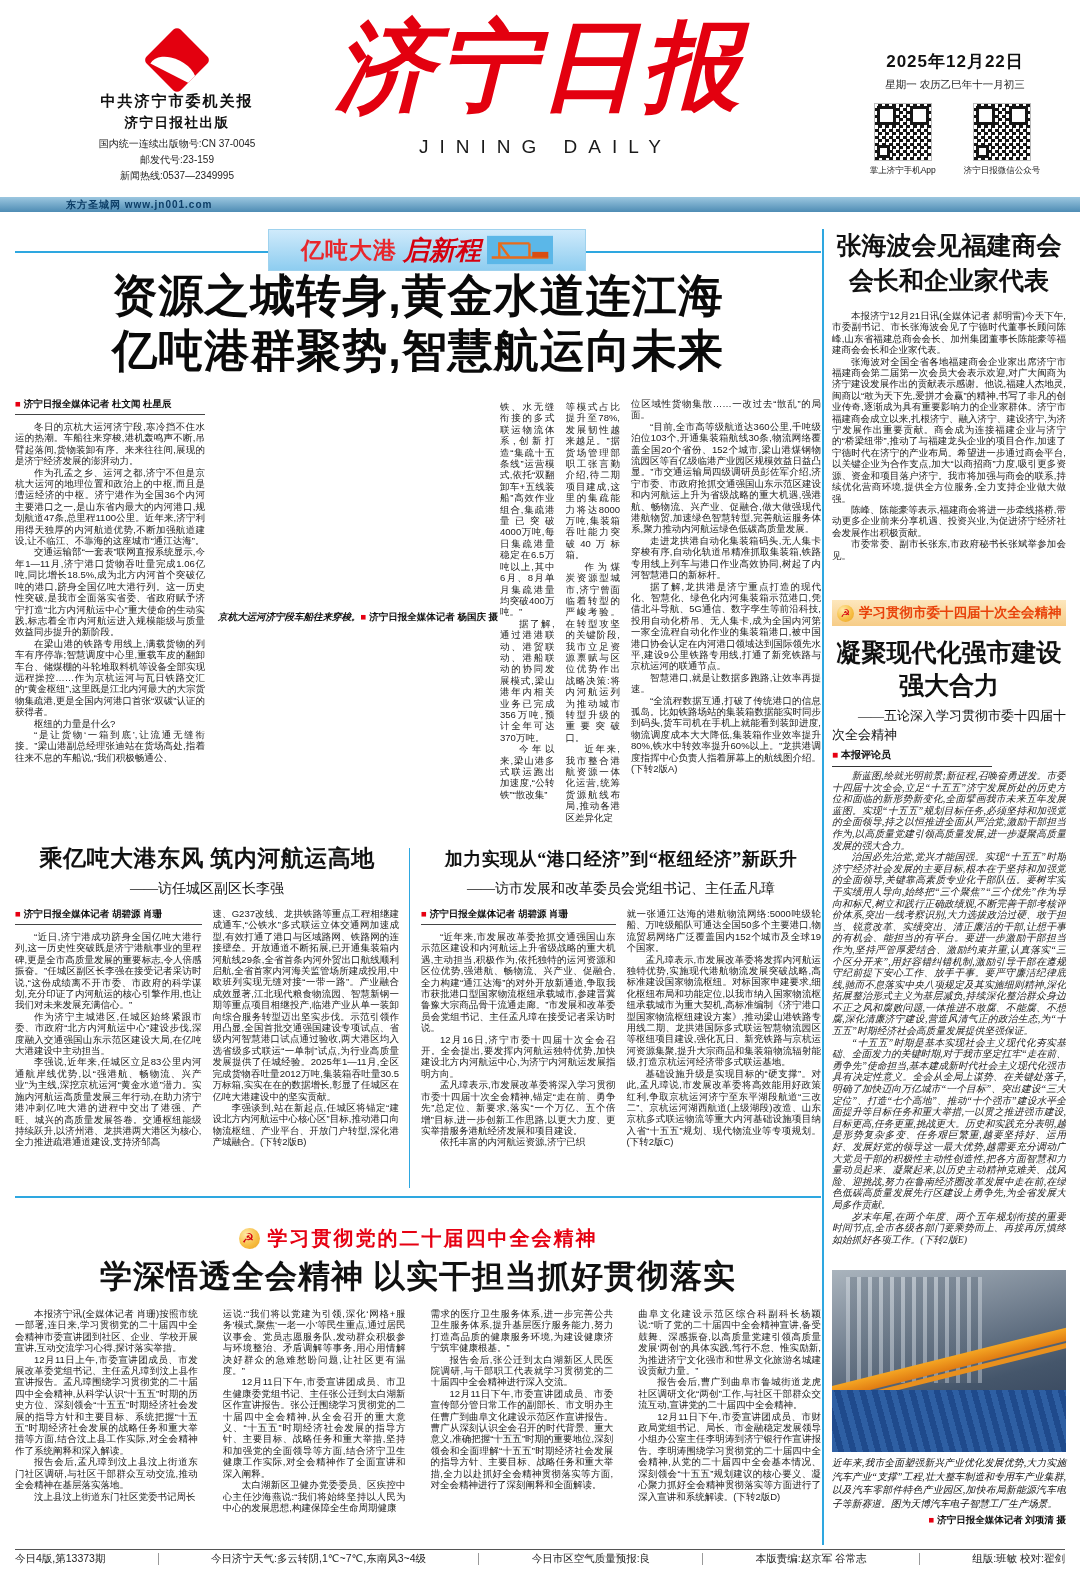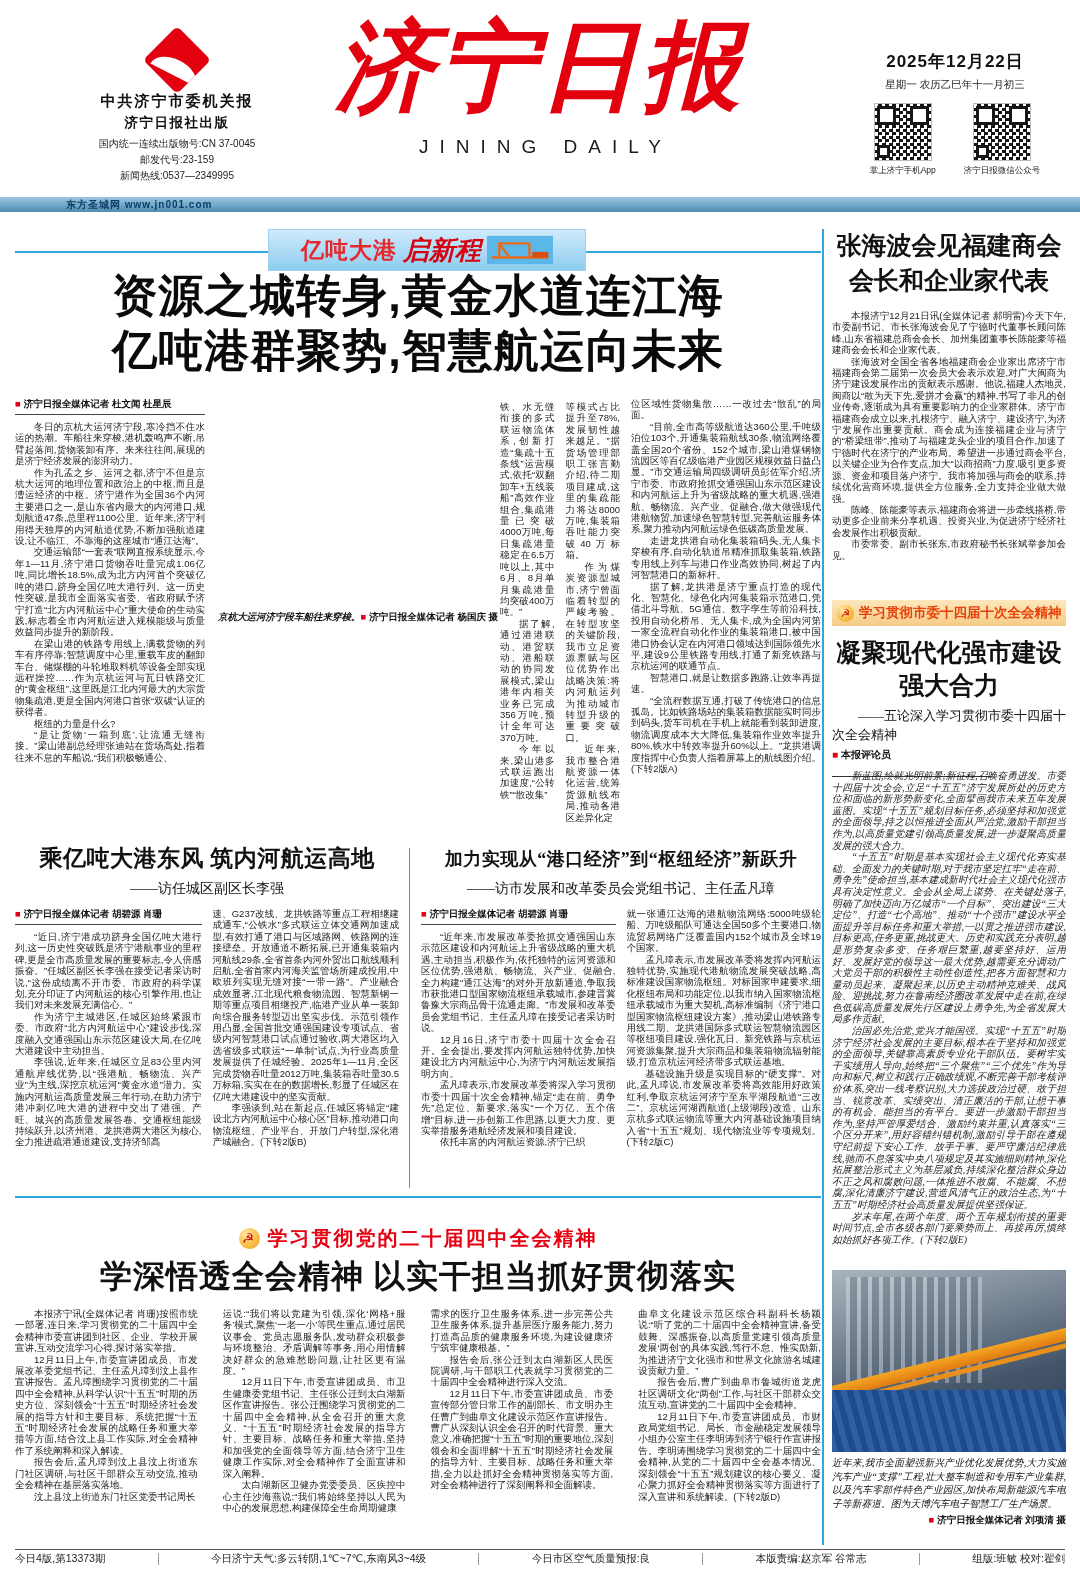--- a/index.html
+++ b/index.html
@@ -118,21 +118,21 @@
   .sb-a1-body{position:absolute;left:832px;top:310px;width:234px;height:282px}
   .sb-banner{position:absolute;left:832px;top:600px;width:234px;height:26px;display:flex;align-items:center;
       gap:5px;padding:0 5px;background:linear-gradient(180deg,#fde7bd,#f6cc87);
       font-size:13.5px;font-weight:bold;color:#e8420a;white-space:nowrap}
   .sb-banner .emblem{width:17px;height:17px;font-size:11px}
   .sb-a2-title{position:absolute;left:832px;top:636px;width:234px;text-align:center;font-weight:bold;
       font-size:25px;line-height:33px;font-family:"Liberation Serif","DejaVu Serif",serif}
   .sb-a2-sub{position:absolute;left:832px;top:706px;width:234px;font-size:13px;line-height:19px;
       text-indent:2em;font-family:"Liberation Serif",serif}
   .sb-a2-byline{position:absolute;left:832px;top:748px;width:160px;font-size:10px;font-weight:bold;
-      border-bottom:1px solid #333;padding-bottom:14px}
+      border-bottom:1px solid #333;padding-bottom:4px}
   .sb-a2-byline span+span{margin-left:3px}
   .sb-a2-body{position:absolute;left:832px;top:770px;width:234px;height:490px;
       font-family:"Liberation Serif","DejaVu Serif",serif;font-style:italic;color:#222;
       font-size:9.8px;line-height:11.6px}
   
   .sb-photo{position:absolute;left:832px;top:1270px;width:234px;height:182px;overflow:hidden;
       background:linear-gradient(165deg,#aab4bd 0%,#7b8897 30%,#45566b 62%,#2c3a52 100%)}
   .p2-frame{position:absolute;top:4%;left:6%;width:58%;height:58%;opacity:.7;
       background:repeating-linear-gradient(90deg,rgba(232,237,242,.55) 0 4px,rgba(88,102,118,.5) 4px 11px)}
   .p2-beam{position:absolute;top:46%;left:-10%;width:130%;height:13px;transform:rotate(-14deg);
@@ -360,22 +360,22 @@
   <div class="sb-a2-title">
     <div>凝聚现代化强市建设</div>
     <div>强大合力</div>
   </div>
   <div class="sb-a2-sub">——五论深入学习贯彻市委十四届十次全会精神</div>
   <div class="sb-a2-byline">
     <span class="red">■</span><span>本报评论员</span>
   </div>
   <div class="sb-a2-body body-text">
       <p>新蓝图,绘就光明前景;新征程,召唤奋勇进发。市委十四届十次全会,立足“十五五”济宁发展所处的历史方位和面临的新形势新变化,全面擘画我市未来五年发展蓝图。实现“十五五”规划目标任务,必须坚持和加强党的全面领导,持之以恒推进全面从严治党,激励干部担当作为,以高质量党建引领高质量发展,进一步凝聚高质量发展的强大合力。</p>
+      <p>治国必先治党,党兴才能国强。实现“十五五”时期济宁经济社会发展的主要目标,根本在于坚持和加强党的全面领导,关键靠高素质专业化干部队伍。要树牢实干实绩用人导向,始终把“三个聚焦”“三个优先”作为导向和标尺,树立和践行正确政绩观,不断完善干部考核评价体系,突出一线考察识别,大力选拔政治过硬、敢于担当、锐意改革、实绩突出、清正廉洁的干部,让想干事的有机会、能担当的有平台。要进一步激励干部担当作为,坚持严管厚爱结合、激励约束并重,认真落实“三个区分开来”,用好容错纠错机制,激励引导干部在遵规守纪前提下安心工作、放手干事。要严守廉洁纪律底线,驰而不息落实中央八项规定及其实施细则精神,深化拓展整治形式主义为基层减负,持续深化整治群众身边不正之风和腐败问题,一体推进不敢腐、不能腐、不想腐,深化清廉济宁建设,营造风清气正的政治生态,为“十五五”时期经济社会高质量发展提供坚强保证。</p>
       <p>“十五五”时期是基本实现社会主义现代化夯实基础、全面发力的关键时期,对于我市坚定扛牢“走在前、勇争先”使命担当,基本建成新时代社会主义现代化强市具有决定性意义。全会从全局上谋势、在关键处落子,明确了加快迈向万亿城市“一个目标”、突出建设“三大定位”、打造“七个高地”、推动“十个强市”建设水平全面提升等目标任务和重大举措,一以贯之推进强市建设,目标更高,任务更重,挑战更大。历史和实践充分表明,越是形势复杂多变、任务艰巨繁重,越要坚持好、运用好、发展好党的领导这一最大优势,越需要充分调动广大党员干部的积极性主动性创造性,把各方面智慧和力量动员起来、凝聚起来,以历史主动精神克难关、战风险、迎挑战,努力在鲁南经济圈改革发展中走在前,在绿色低碳高质量发展先行区建设上勇争先,为全省发展大局多作贡献。</p>
-      <p>治国必先治党,党兴才能国强。实现“十五五”时期济宁经济社会发展的主要目标,根本在于坚持和加强党的全面领导,关键靠高素质专业化干部队伍。要树牢实干实绩用人导向,始终把“三个聚焦”“三个优先”作为导向和标尺,树立和践行正确政绩观,不断完善干部考核评价体系,突出一线考察识别,大力选拔政治过硬、敢于担当、锐意改革、实绩突出、清正廉洁的干部,让想干事的有机会、能担当的有平台。要进一步激励干部担当作为,坚持严管厚爱结合、激励约束并重,认真落实“三个区分开来”,用好容错纠错机制,激励引导干部在遵规守纪前提下安心工作、放手干事。要严守廉洁纪律底线,驰而不息落实中央八项规定及其实施细则精神,深化拓展整治形式主义为基层减负,持续深化整治群众身边不正之风和腐败问题,一体推进不敢腐、不能腐、不想腐,深化清廉济宁建设,营造风清气正的政治生态,为“十五五”时期经济社会高质量发展提供坚强保证。</p>
       <p>岁末年尾,在两个年度、两个五年规划衔接的重要时间节点,全市各级各部门要乘势而上、再接再厉,慎终如始抓好各项工作。(下转2版E)</p>
     </div>
 
   <div class="sb-photo">
     <div class="p2-frame"></div>
     <div class="p2-beam"></div>
     <div class="p2-grid"></div>
   </div>
   <div class="sb-cap">近年来,我市全面塑强新兴产业优化发展优势,大力实施汽车产业“支撑”工程,壮大整车制造和专用车产业集群,以及汽车零部件特色产业园区,加快布局新能源汽车电子等新赛道。图为天博汽车电子智慧工厂生产场景。</div>
   <div class="sb-credit">

